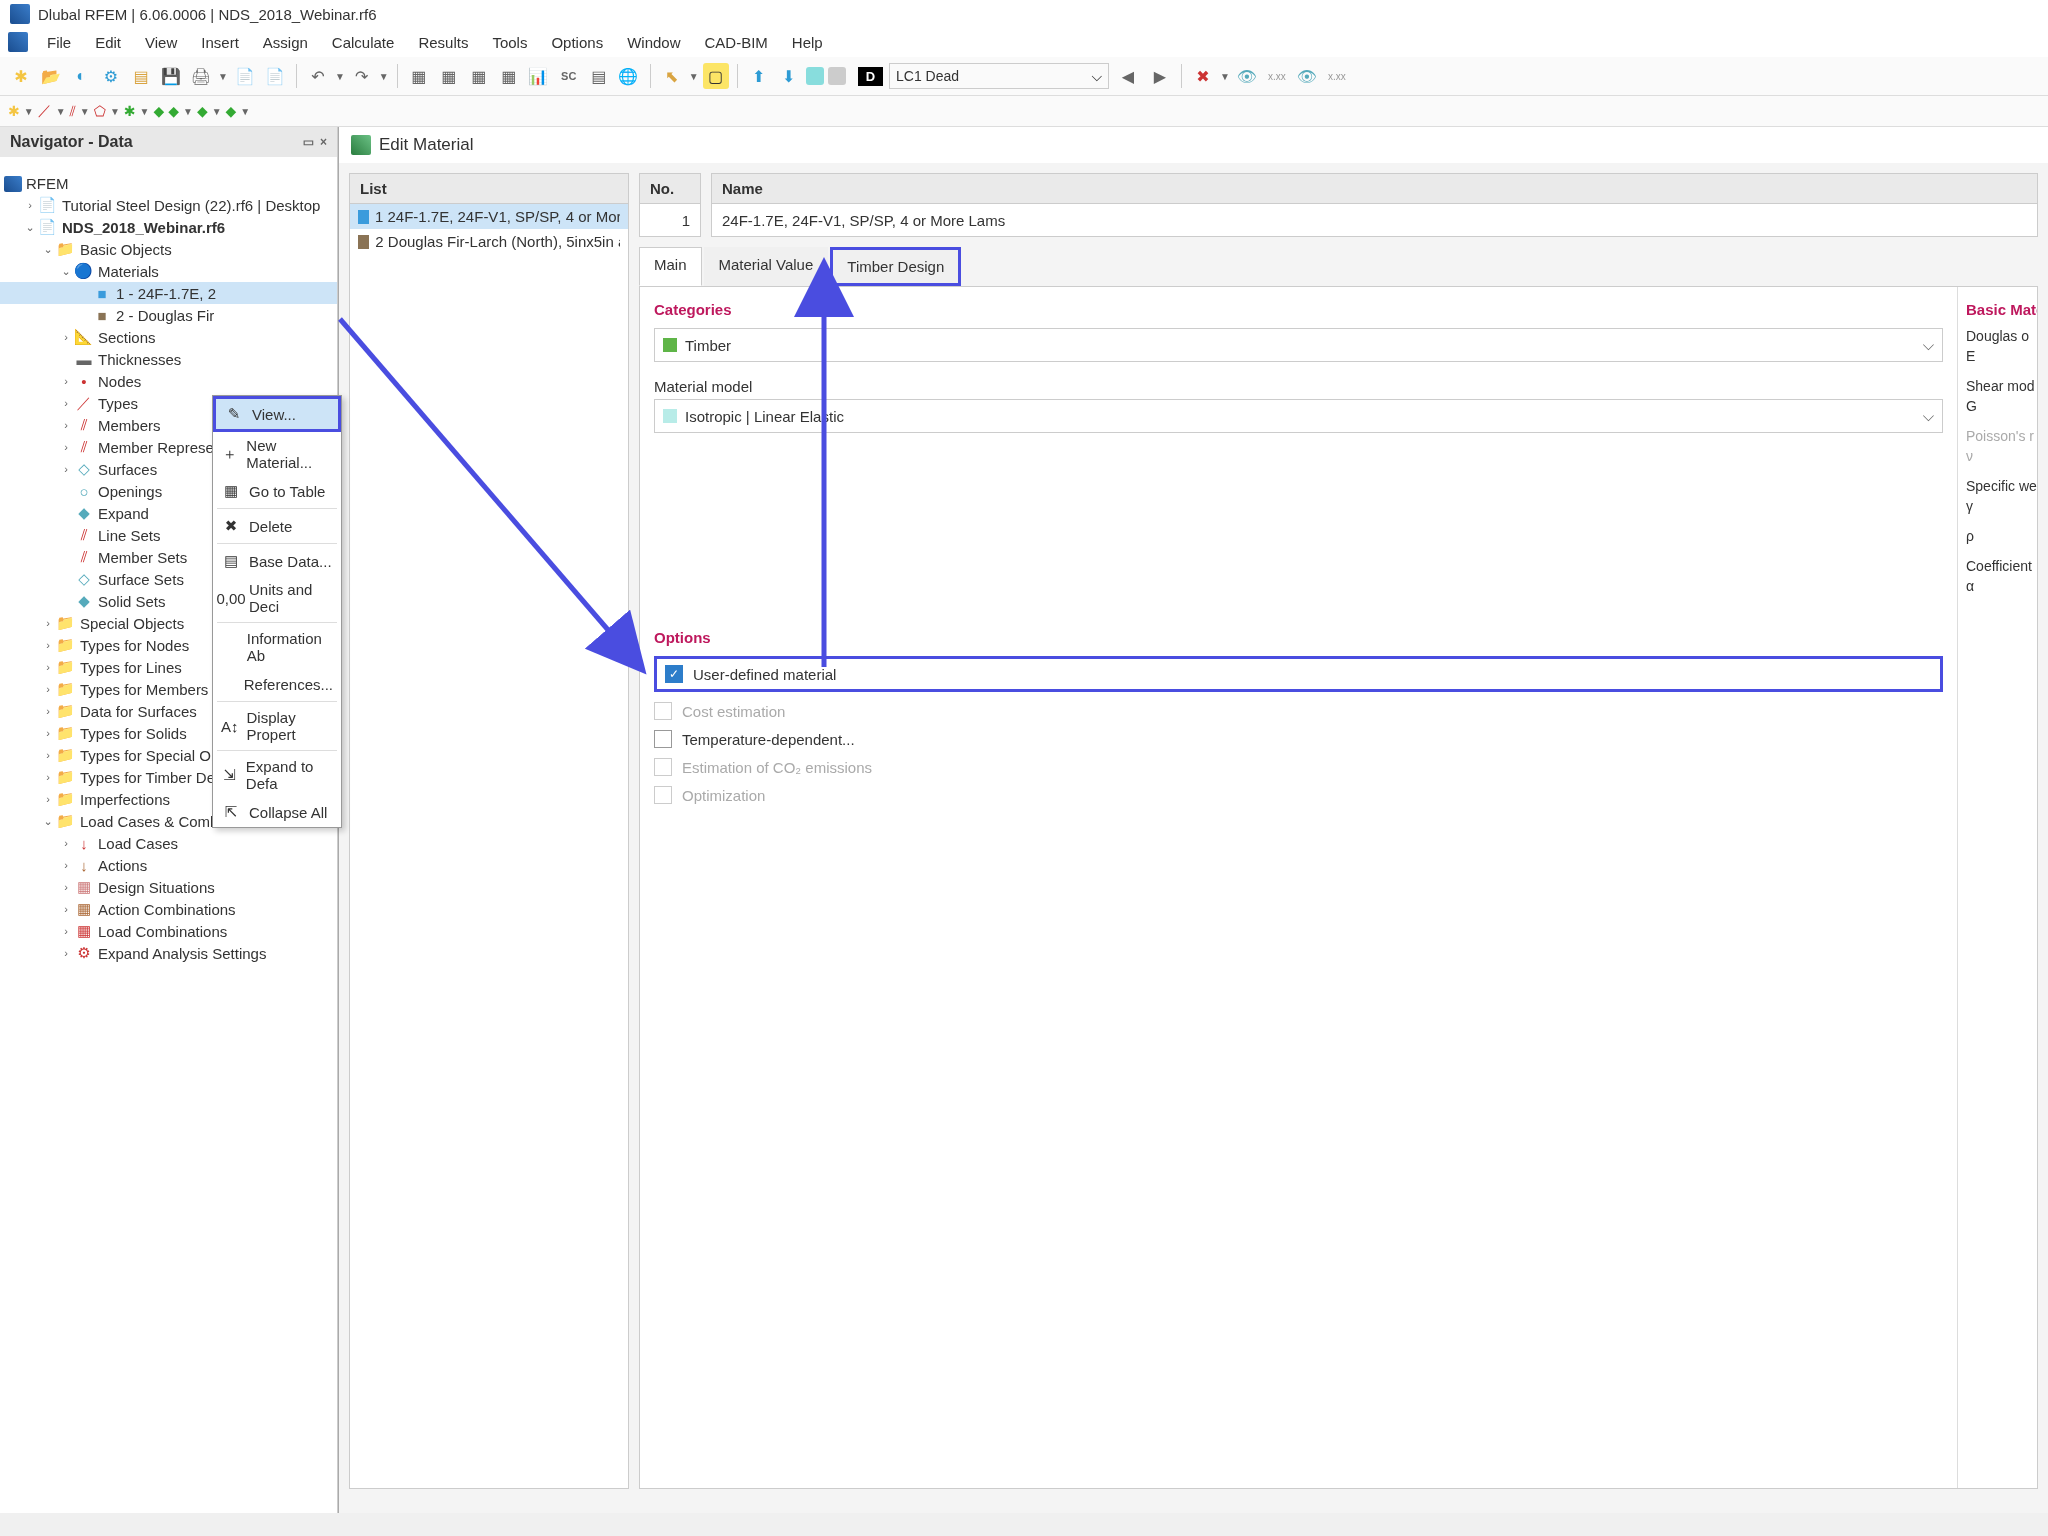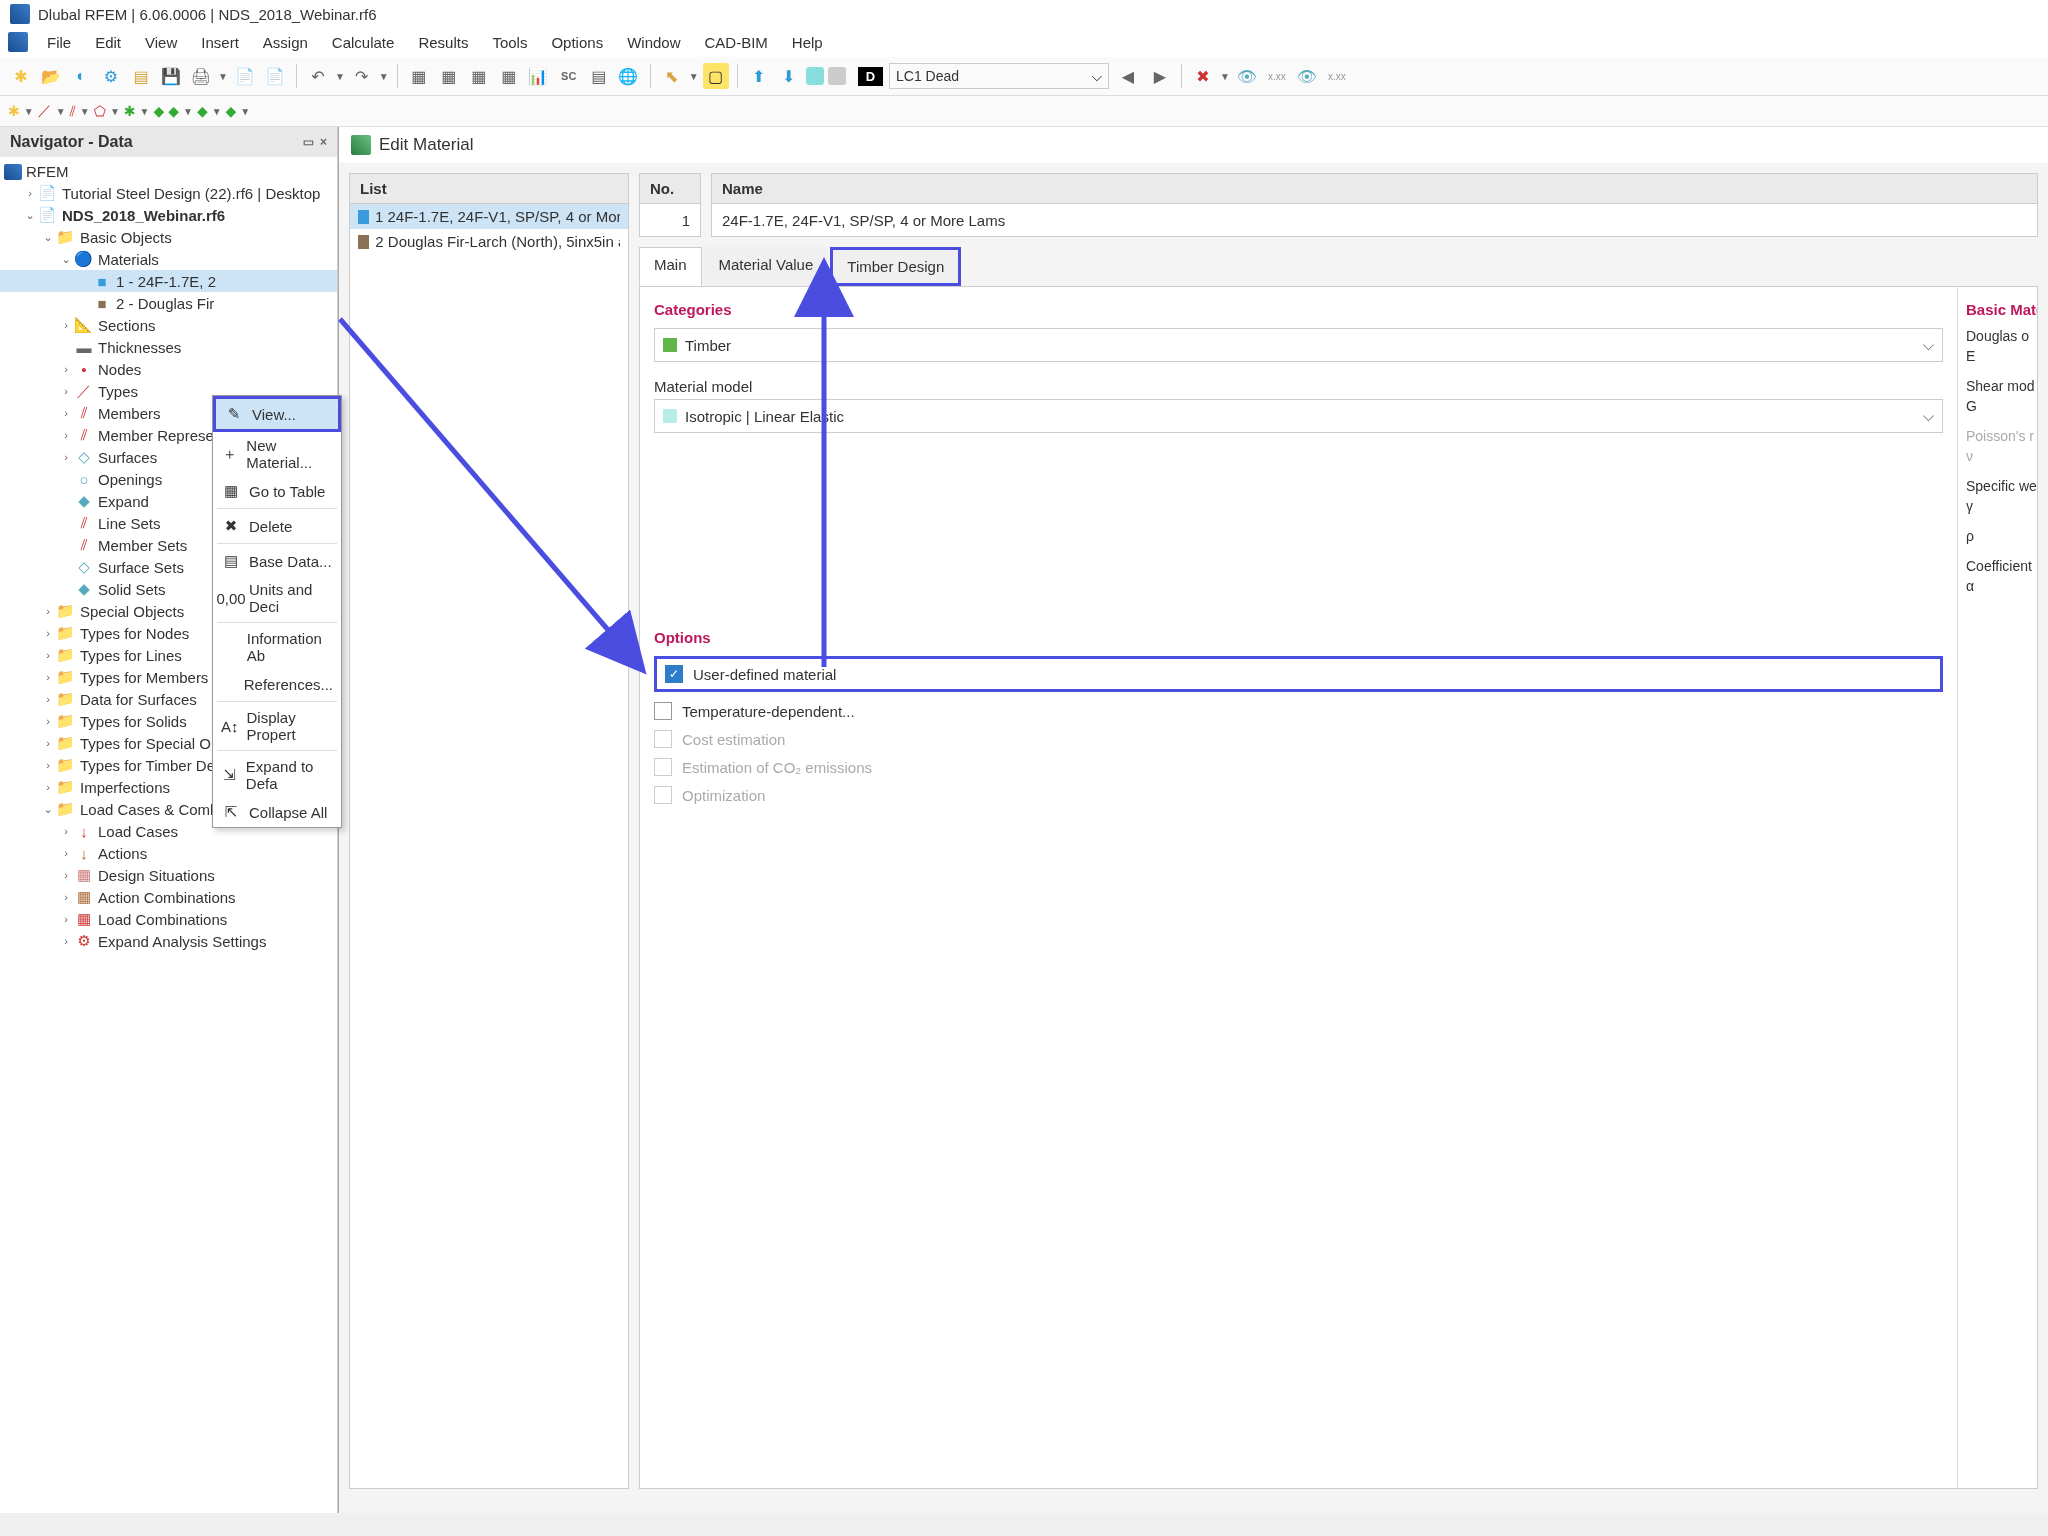--- a/index.html
+++ b/index.html
@@ -19,21 +19,21 @@
 .toolbar .lc-badge { background: #000; color: #fff; padding: 2px 8px; font-size: 13px; font-weight: bold; }
 .toolbar .lc-select { width: 220px; height: 26px; border: 1px solid #ccc; padding: 0 6px; font-size: 14px; display:flex; align-items:center; justify-content:space-between; }
 
 .toolbar2 { background: #fafafa; padding: 6px 8px; display: flex; align-items: center; gap: 4px; border-bottom: 1px solid #ddd; }
 
 .main-area { display: flex; height: calc(100vh - 150px); position: relative; }
 
 .navigator { width: 338px; background: #fff; border-right: 1px solid #ccc; overflow: hidden; }
 .nav-header { background: #e8e8e8; padding: 6px 10px; font-size: 16px; font-weight: 600; display: flex; align-items: center; justify-content: space-between; }
 .nav-header .controls { display: flex; gap: 6px; font-size: 12px; color: #666; }
-.tree { padding: 4px 0; overflow-y: auto; height: calc(100% - 36px); }
+.tree { padding: 16px 0; overflow-y: auto; height: calc(100% - 36px); }
 .tree-item { display: flex; align-items: center; padding: 2px 4px; font-size: 15px; white-space: nowrap; }
 .tree-item.selected { background: #cde4f7; }
 .tree-item .exp { width: 16px; text-align: center; color: #666; cursor: pointer; font-size: 11px; }
 .tree-item .icon { width: 20px; height: 18px; display: inline-flex; align-items: center; justify-content: center; margin-right: 4px; }
 .indent-0 { padding-left: 4px; }
 .indent-1 { padding-left: 22px; }
 .indent-2 { padding-left: 40px; }
 .indent-3 { padding-left: 58px; }
 .indent-4 { padding-left: 76px; }
 
@@ -435,27 +435,27 @@
             </div>
 
             <div style="height:180px"></div>
 
             <div class="section-title">Options</div>
             <div id="options-list">
                 <div class="checkbox-row highlighted">
                   <span class="cb checked">✓</span>
                   <span>User-defined material</span>
                 </div>
+                <div class="checkbox-row disabled">
+                  <span class="cb "></span>
+                  <span>Cost estimation</span>
+                </div>
                 <div class="checkbox-row">
                   <span class="cb "></span>
                   <span>Temperature-dependent...</span>
-                </div>
-                <div class="checkbox-row disabled">
-                  <span class="cb "></span>
-                  <span>Cost estimation</span>
                 </div>
                 <div class="checkbox-row disabled">
                   <span class="cb "></span>
                   <span>Estimation of CO₂ emissions</span>
                 </div>
                 <div class="checkbox-row disabled">
                   <span class="cb "></span>
                   <span>Optimization</span>
                 </div>
               </div>

